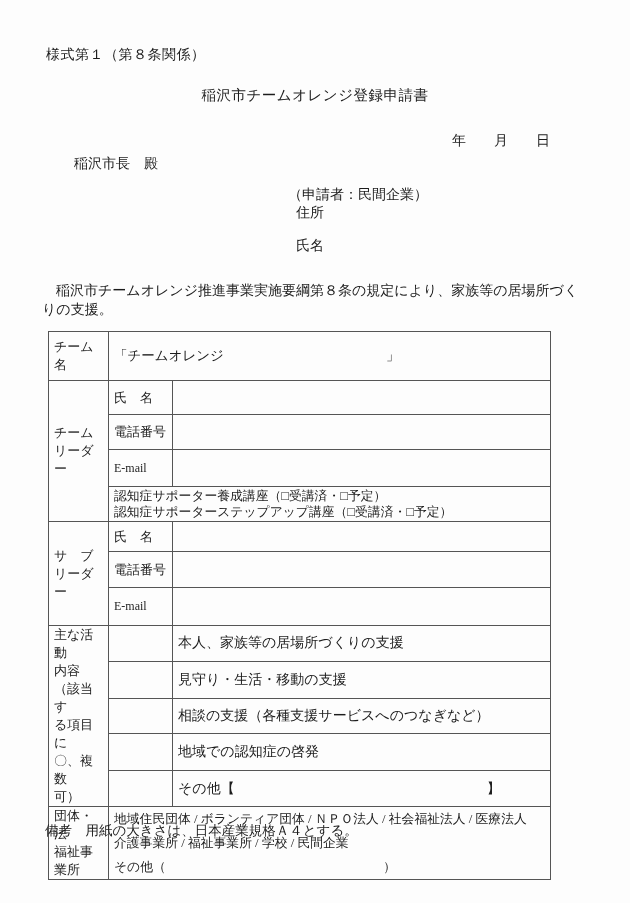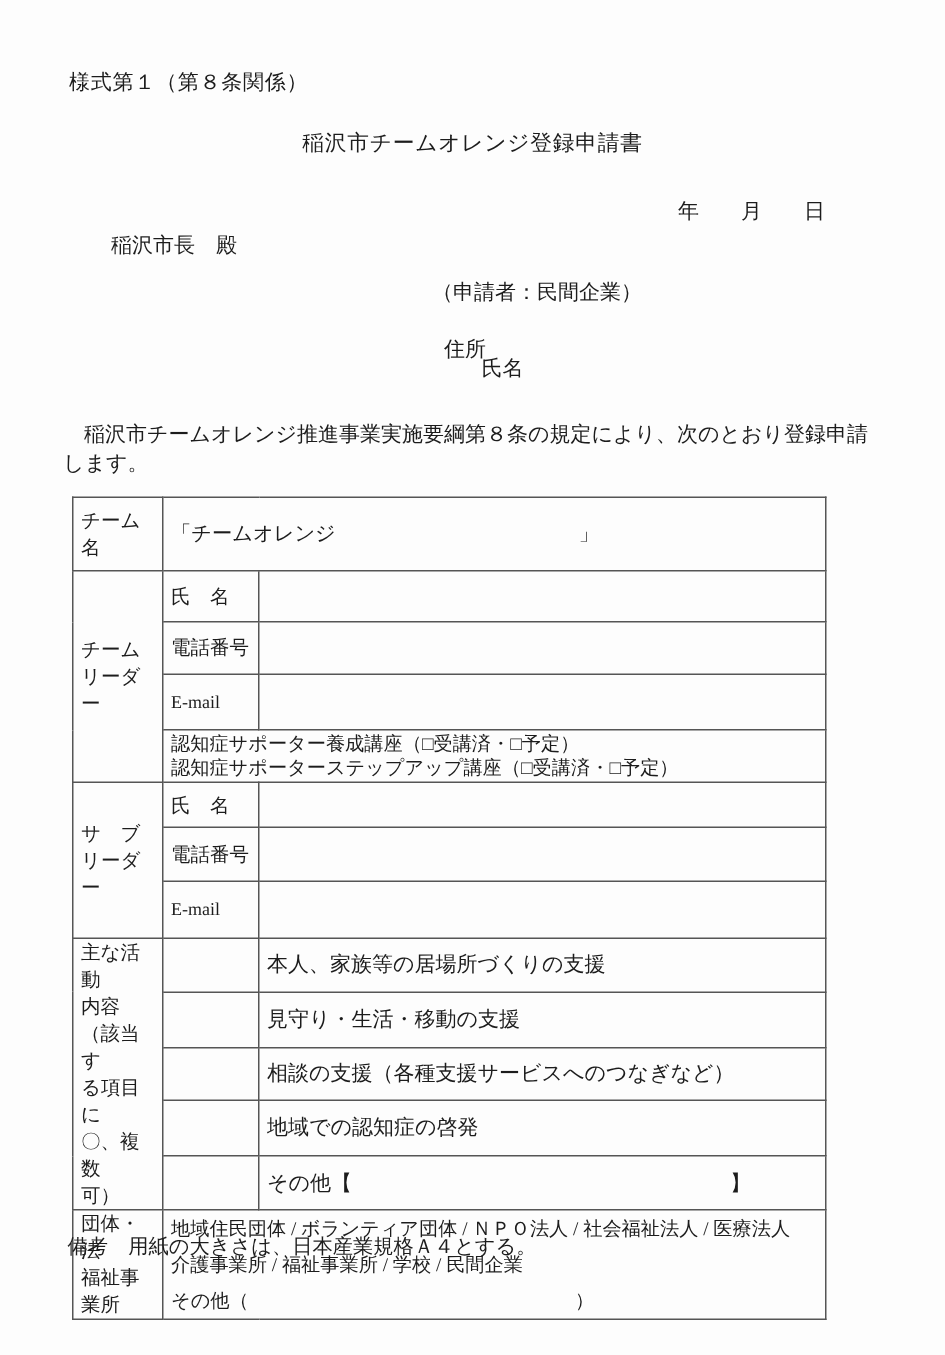--- a/index.html
+++ b/index.html
@@ -11,22 +11,22 @@
     position:relative;
     -webkit-font-smoothing:antialiased;
   }
   .abs{position:absolute;}
 
   #form-number{left:46px;top:46px;font-size:14px;letter-spacing:.5px;}
   #doc-title{left:0;right:0;top:86px;text-align:center;font-size:14.5px;letter-spacing:.5px;}
   #date-line{top:132px;right:80px;font-size:14px;}
   #addressee{left:74px;top:155px;font-size:14px;}
   #applicant-heading{left:288px;top:186px;font-size:14px;}
-  #address-label{left:296px;top:204px;font-size:14px;margin-top:20px;}
-  #name-label{left:296px;top:237px;font-size:14px;margin-left:25px;}
+  #address-label{left:296px;top:204px;font-size:14px;}
+  #name-label{left:296px;top:237px;font-size:14px;}
   #intro{left:42px;top:282px;width:546px;font-size:14px;line-height:18.5px;text-indent:1em;}
   #remarks{left:45px;top:822px;font-size:13.5px;}
 
   table.reg{
     position:absolute;left:48px;top:331px;
     width:502px;border-collapse:collapse;table-layout:fixed;
     font-size:13px;
   }
   table.reg td{
     border:1px solid #555;
@@ -51,21 +51,21 @@
 </head>
 <body>
 
 <div class="abs" id="form-number">様式第１（第８条関係）</div>
 <div class="abs" id="doc-title">稲沢市チームオレンジ登録申請書</div>
 <div class="abs" id="date-line">年　　月　　日</div>
 <div class="abs" id="addressee">稲沢市長　殿</div>
 <div class="abs" id="applicant-heading">（申請者：民間企業）</div>
 <div class="abs" id="address-label">住所</div>
 <div class="abs" id="name-label">氏名</div>
-<div class="abs" id="intro">稲沢市チームオレンジ推進事業実施要綱第８条の規定により、次のとおり登録申請します。</div>
+<div class="abs" id="intro">稲沢市チームオレンジ推進事業実施要綱第８条の規定により、家族等の居場所づくりの支援。</div>
 
 <table class="reg">
   <colgroup>
     <col style="width:60px">
       <col style="width:64px">
       <col style="width:378px">
   </colgroup>
 
   <tbody>
       <tr style="height:49px">

